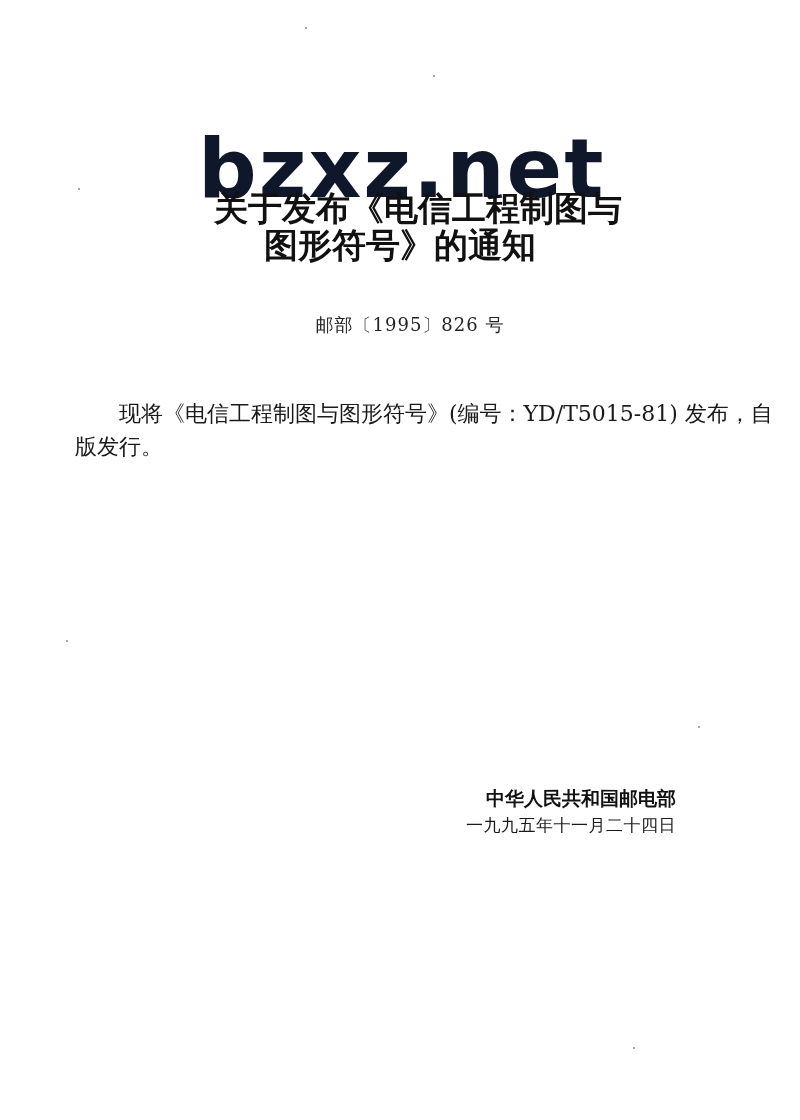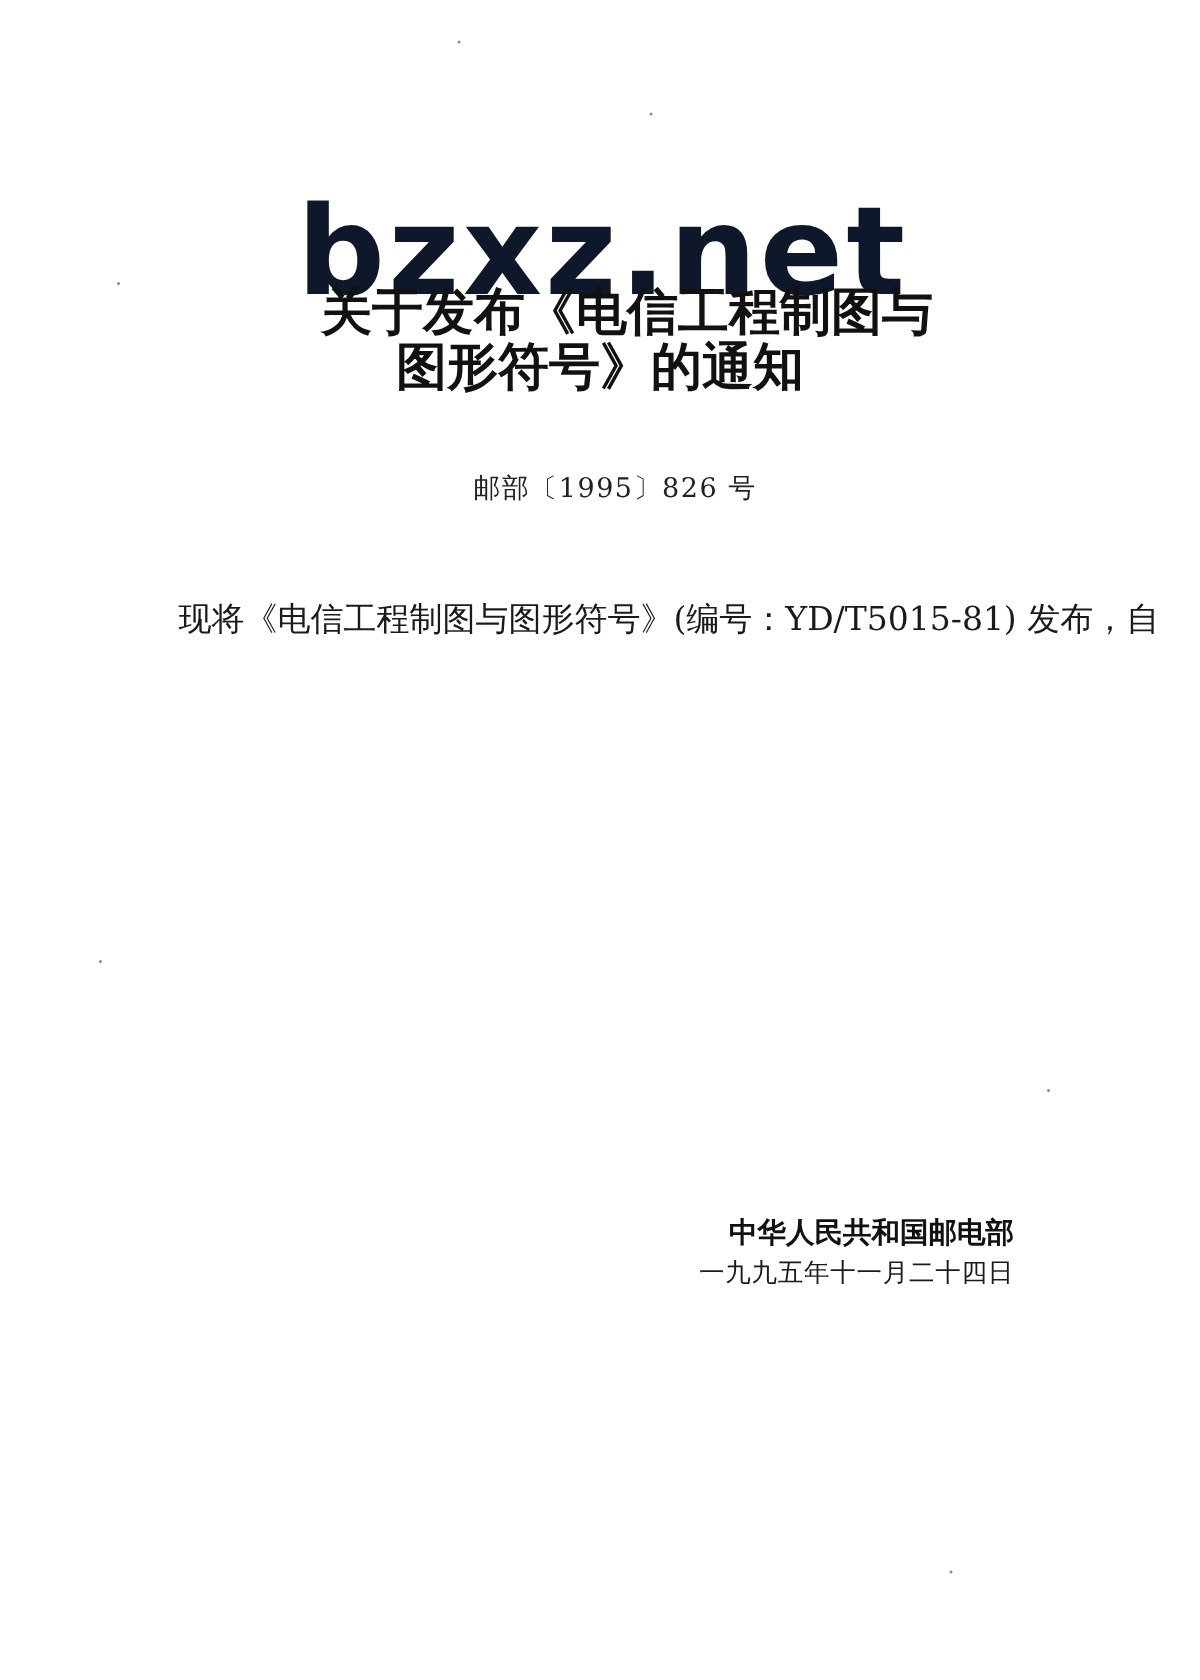--- a/index.html
+++ b/index.html
@@ -75,21 +75,20 @@
       width: 240px;
     }
     .signature .org {
       font-family: "DejaVu Sans", "Liberation Sans", sans-serif;
       font-weight: bold;
       font-size: 19px;
       line-height: 26px;
       padding-left: 20px;
       white-space: nowrap;
       color: #111;
-      margin-top: 24px;
     }
     .signature .date {
       font-size: 17px;
       line-height: 28px;
       white-space: nowrap;
       letter-spacing: 0.5px;
       color: #1a1a1a;
     }
     .speck {
       position: absolute;
@@ -106,20 +105,21 @@
 
   <div class="watermark">bzxz.net</div>
 
   <div class="title l1">关于发布《电信工程制图与</div>
   <div class="title l2">图形符号》的通知</div>
 
   <div class="docnum">邮部〔1995〕826 号</div>
 
   <div class="body-text">
     <p class="indent">现将《电信工程制图与图形符号》(编号：YD/T5015-81) 发布，自</p>
+    <p>版发行。</p>
   </div>
 
   <div class="signature">
     <div class="org">中华人民共和国邮电部</div>
     <div class="date">一九九五年十一月二十四日</div>
   </div>
 
   <span class="speck" style="left:305px;top:27px;"></span>
   <span class="speck" style="left:433px;top:75px;"></span>
   <span class="speck" style="left:698px;top:726px;"></span>

